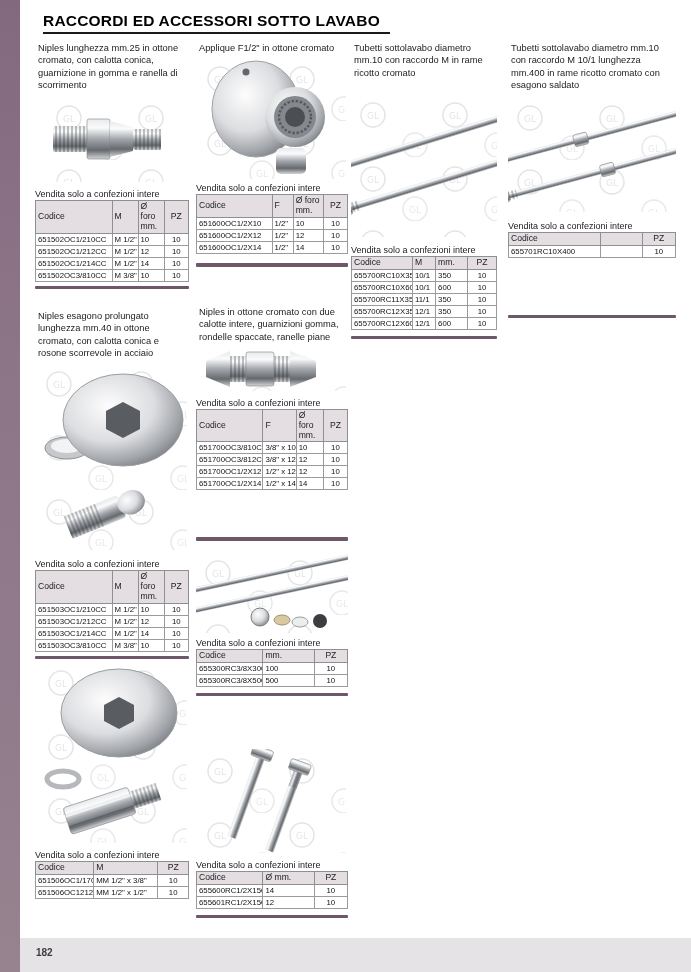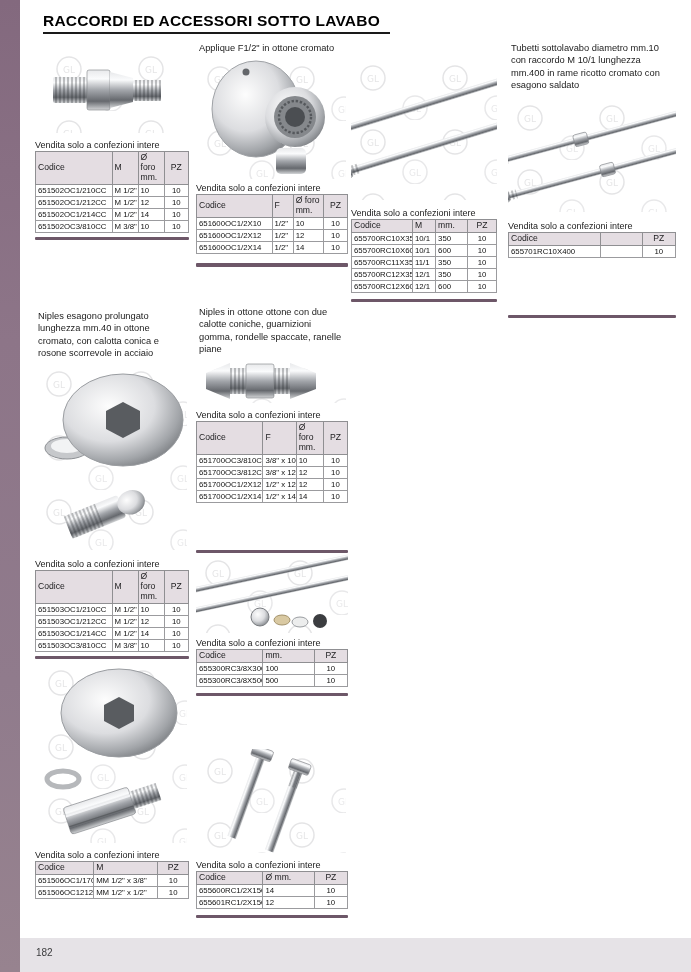--- a/index.html
+++ b/index.html
@@ -1,21 +1,21 @@
 <!DOCTYPE html>
 <html><head>
 <meta charset="utf-8">
 <style>
   html,body{margin:0;padding:0;background:#ffffff;}
   #page{position:relative;width:691px;height:972px;background:#fff;overflow:hidden;
         font-family:"Liberation Sans",sans-serif;color:#1c1c1e;}
   #side-strip{position:absolute;left:0;top:0;width:20px;height:972px;
         background:linear-gradient(180deg,#83697e 0%,#8d7588 35%,#907b8c 70%,#97838f 100%);}
   #footer{position:absolute;left:20px;top:938px;width:671px;height:34px;background:#e6e3e7;}
-  #page-num{position:absolute;left:16px;top:9px;font-size:10px;font-weight:normal;color:#3c3c3e;}
+  #page-num{position:absolute;left:16px;top:9px;font-size:10px;font-weight:bold;color:#3c3c3e;}
   #title-wrap{position:absolute;left:35px;top:12px;margin-left:8px;}
   h1{margin:0;font-size:15.5px;font-weight:bold;letter-spacing:.2px;color:#000;
      display:inline-block;border-bottom:2px solid #1a1a1a;padding:0 10px 2px 0;}
 
   .product{position:absolute;}
   .desc{margin:0;padding:0 2px 0 3px;font-size:9.3px;line-height:1.32;color:#222;}
   .vendita{margin:0 0 1px 0;font-size:9px;color:#222;}
   .photo{position:relative;}
   .photo svg{display:block;}
   table.spec{border-collapse:collapse;width:100%;table-layout:fixed;background:#fff;}
@@ -95,20 +95,21 @@
 </svg>
 
 <div id="page">
   <div id="side-strip"></div>
 
   <div id="title-wrap">
     <h1>RACCORDI ED ACCESSORI SOTTO LAVABO</h1>
   </div>
 
   <section class="product" id="s0">
+    <p class="desc">Niples lunghezza mm.25 in ottone cromato, con calotta conica, guarnizione in gomma e ranella di scorrimento</p>
     <div class="photo">
       <svg viewBox="0 0 122 86" width="122" height="86">
         <rect width="122" height="86" fill="url(#wm)" opacity=".65"></rect>
         <rect x="6" y="30" width="34" height="26" rx="2" fill="url(#gV)"></rect>
         <rect x="6" y="30" width="34" height="26" fill="url(#thr)"></rect>
         <rect x="40" y="23" width="23" height="40" rx="2" fill="url(#gV)" stroke="#7e8185" stroke-width=".6"></rect>
         <polygon points="63,25 86,31 86,55 63,61" fill="url(#gV)"></polygon>
         <rect x="86" y="33" width="28" height="21" rx="2" fill="url(#gV)"></rect>
         <rect x="86" y="33" width="28" height="21" fill="url(#thr)"></rect>
       </svg>
@@ -208,20 +209,21 @@
             <td>1/2"</td>
             <td>14</td>
             <td>10</td>
           </tr>
         </tbody>
     </table>
     <div class="bar"></div>
   </section>
 
   <section class="product" id="s2">
+    <p class="desc">Tubetti sottolavabo diametro mm.10 con raccordo M in rame ricotto cromato</p>
     <div class="photo">
       <svg viewBox="0 0 146 144" width="146" height="144">
         <rect width="146" height="144" fill="url(#wm)" opacity=".65"></rect>
         <g transform="rotate(-17 73 72)">
           <rect x="-22" y="46" width="192" height="7" rx="3" fill="url(#gV)"></rect>
           <rect x="-24" y="43" width="15" height="13" rx="2" fill="url(#gV)" stroke="#85888c" stroke-width=".6"></rect>
           <rect x="-9" y="44.5" width="8" height="10" fill="url(#thr)"></rect>
           <rect x="-22" y="88" width="192" height="7" rx="3" fill="url(#gV)"></rect>
           <rect x="-24" y="85" width="15" height="13" rx="2" fill="url(#gV)" stroke="#85888c" stroke-width=".6"></rect>
           <rect x="-9" y="86.5" width="8" height="10" fill="url(#thr)"></rect>
@@ -378,21 +380,21 @@
             <td>M 3/8"</td>
             <td>10</td>
             <td>10</td>
           </tr>
         </tbody>
     </table>
     <div class="bar"></div>
   </section>
 
   <section class="product" id="s5">
-    <p class="desc">Niples in ottone ottone con due calotte coniche, guarnizioni gomma, rondelle spaccate, ranelle piane</p>
+    <p class="desc">Niples in ottone cromato con due calotte intere, guarnizioni gomma, rondelle spaccate, ranelle piane</p>
     <div class="photo">
       <svg viewBox="0 0 148 44" width="148" height="44">
         <rect width="148" height="44" fill="url(#wm)" opacity=".6"></rect>
         <polygon points="8,14 32,4 32,40 8,30" fill="url(#gV)"></polygon>
         <rect x="32" y="9" width="16" height="26" fill="url(#gV)"></rect>
         <rect x="32" y="9" width="16" height="26" fill="url(#thr)"></rect>
         <rect x="48" y="5" width="28" height="34" rx="2" fill="url(#gV)" stroke="#7e8185" stroke-width=".6"></rect>
         <rect x="76" y="9" width="16" height="26" fill="url(#gV)"></rect>
         <rect x="76" y="9" width="16" height="26" fill="url(#thr)"></rect>
         <polygon points="92,4 118,14 118,30 92,40" fill="url(#gV)"></polygon>

